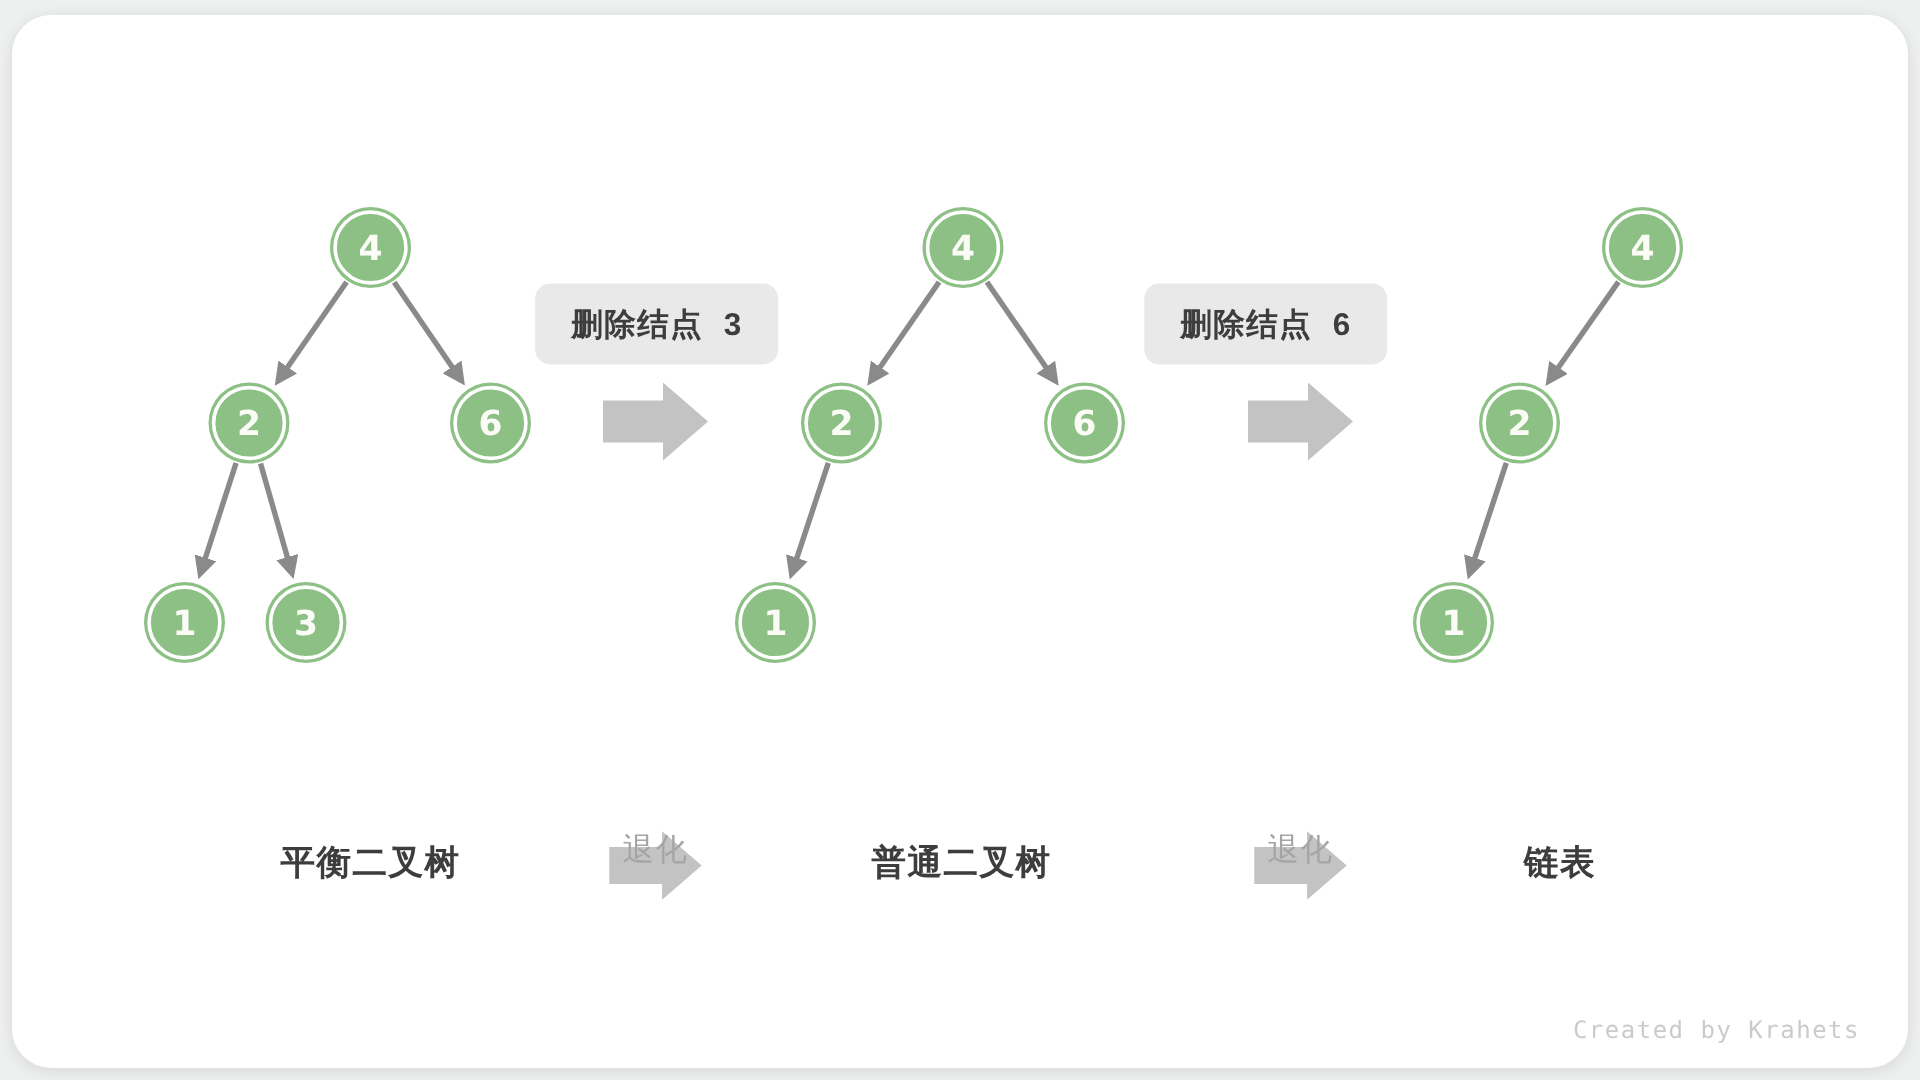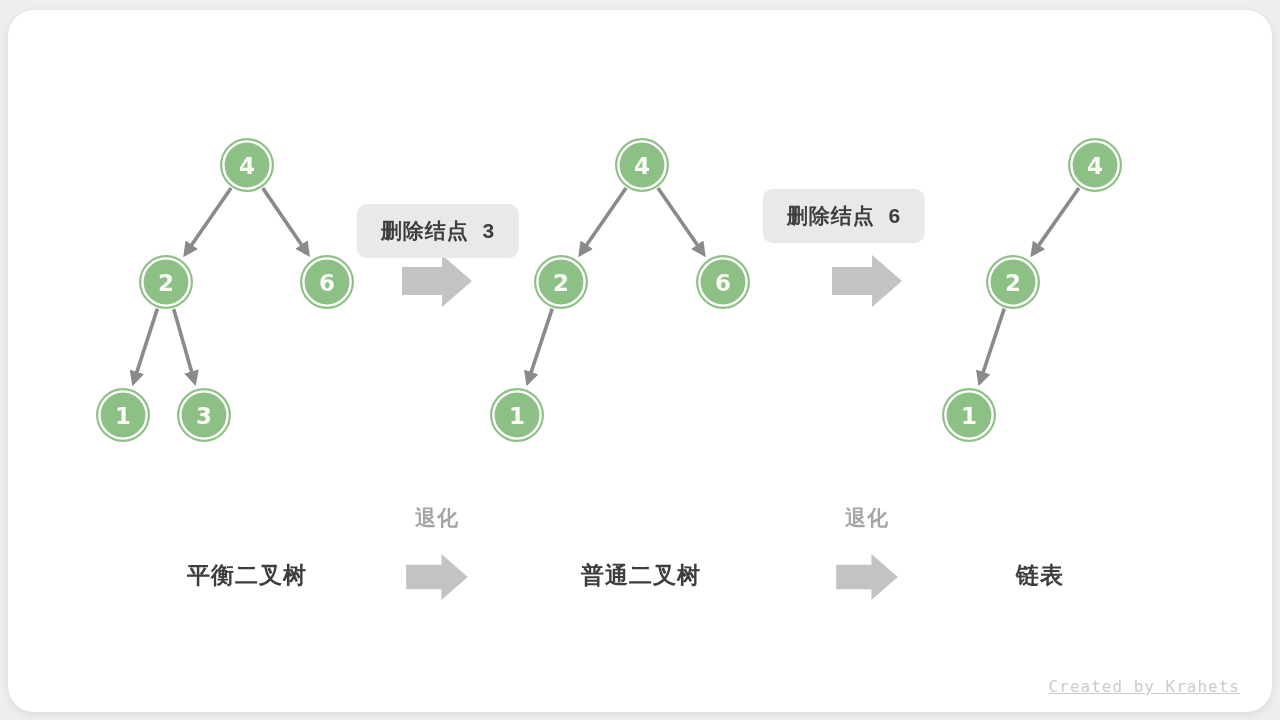--- a/index.html
+++ b/index.html
@@ -35,29 +35,30 @@
     transform: translate(-50%, -50%);
     background: #e9e9e9;
     border-radius: 10px;
     padding: 13px 24px;
     font-size: 21px;
     font-weight: bold;
     color: #3d3d3d;
     white-space: pre;
     letter-spacing: 1px;
   }
-  #op-0 { left: 438px; top: 216px; margin-top: 15px; }
+  #op-0 { left: 438px; top: 216px; }
   #op-1 { left: 844px; top: 216px; }
   .degrade {
     position: absolute;
     transform: translate(-50%, -50%);
     font-size: 21px;
-    font-weight: bold;
+    font-weight: normal;
     color: #a5a5a5;
     letter-spacing: 1px;
+    margin-top: 48px;
   }
   #deg-0 { left: 437px; top: 518px; }
   #deg-1 { left: 867px; top: 518px; }
   .caption {
     position: absolute;
     transform: translate(-50%, -50%);
     font-size: 23px;
     font-weight: bold;
     color: #3d3d3d;
     letter-spacing: 1px;
@@ -67,21 +68,20 @@
   #cap-1 { left: 641px; top: 575px; }
   #cap-2 { left: 1040px; top: 575px; }
   .watermark {
     position: absolute;
     right: 40px;
     bottom: 24px;
     font-family: "DejaVu Sans Mono", "Liberation Mono", monospace;
     font-size: 16px;
     color: #cbcbcb;
     letter-spacing: 1px;
-    text-decoration: underline;
   }
 </style>
 </head>
 <body>
 
 <div class="stage">
   <div class="card"></div>
 
   <svg id="diagram-svg" width="1280" height="720" viewBox="0 0 1280 720">
       <defs>

